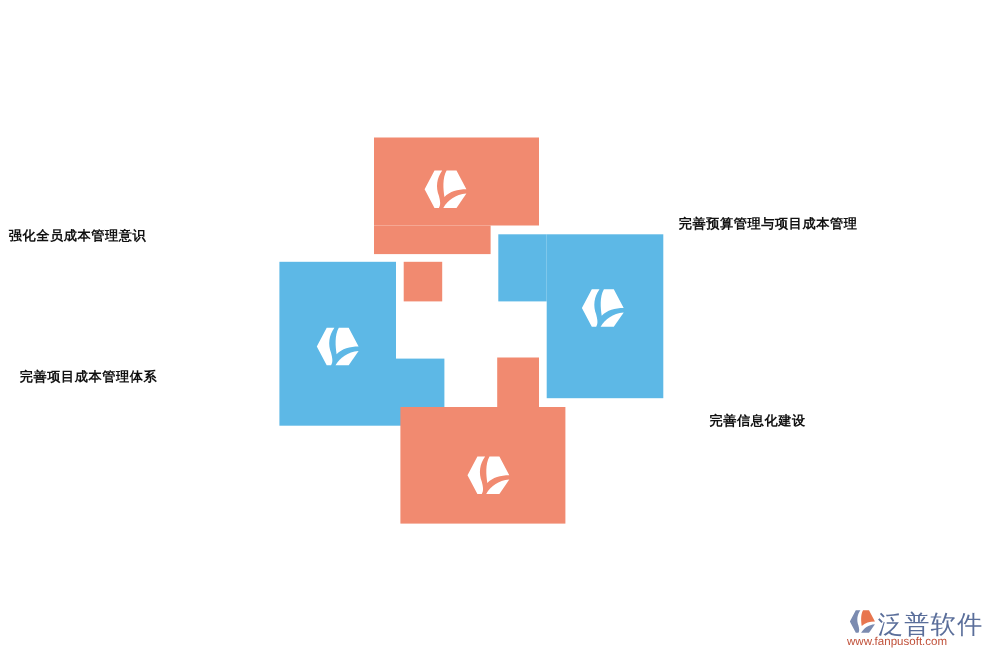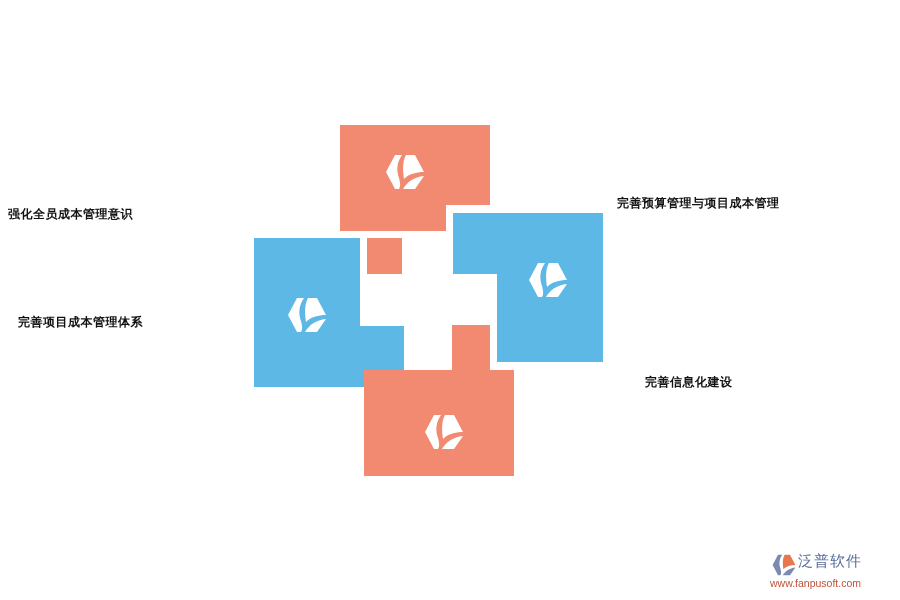--- a/index.html
+++ b/index.html
@@ -4,21 +4,21 @@
 <style>
   html, body { margin:0; padding:0; }
   body { width:900px; height:600px; background:#ffffff; position:relative; overflow:hidden;
          font-family:"DejaVu Sans", sans-serif; }
   .blk { position:absolute; }
   .orange { background:#f18a70; }
   .blue { background:#5db8e6; }
   .icon { position:absolute; width:40px; height:36px; }
   .label { position:absolute; font-size:12px; font-weight:bold; color:#111; white-space:nowrap; letter-spacing:0.5px; }
   .logo { position:absolute; left:770px; top:552px; width:125px; height:40px; }
-  .logo-cn { position:absolute; left:28px; top:0; font-size:15px; color:#5a6e9a; letter-spacing:1px; }
+  .logo-cn { position:absolute; left:28px; top:0; font-size:23px; color:#5a6e9a; letter-spacing:1px; }
   .logo-url { position:absolute; left:0; top:25px; font-family:Liberation Sans, sans-serif; font-size:10.5px; color:#c0513a; white-space:nowrap; }
   .logo-mark { position:absolute; left:2px; top:2px; width:24px; height:22px; }
 </style>
 </head>
 <body>
 
 <svg width="0" height="0" style="position:absolute">
   <defs>
     <symbol id="hexmark" viewBox="0 0 40 36">
       <path d="M10 1 L17 1 C12 8 11 16 14 24 C15 28 16 32 14 35 L10 35 L1 18 Z" fill="#fff"></path>
@@ -48,21 +48,21 @@
     <use href="#hexmark"></use>
   </svg>
 
 <div class="blk orange" style="left:452px;top:325px;width:38px;height:45px;"></div>
 <div class="blk orange" style="left:364px;top:370px;width:150px;height:106px;"></div>
 <svg class="icon" style="left:424px;top:414px;">
     <use href="#hexmark"></use>
   </svg>
 
 <div class="label" style="left:8px;top:206px;">强化全员成本管理意识</div>
-<div class="label" style="left:18px;top:314px;">完善项目成本管理体系</div>
+<div class="label" style="left:18px;top:334px;">完善项目成本管理体系</div>
 <div class="label" style="left:617px;top:195px;">完善预算管理与项目成本管理</div>
 <div class="label" style="left:645px;top:336px;margin-top:38px;">完善信息化建设</div>
 
 <div class="logo">
   <svg class="logo-mark" viewBox="0 0 40 36">
     <path d="M10 1 L17 1 C12 8 11 16 14 24 C15 28 16 32 14 35 L10 35 L1 18 Z" fill="#7b8bb0"></path>
     <path d="M21 1 L30 1 L39 18 C31 18 24 20 19 25 C18 18 17 8 21 1 Z" fill="#e8764f"></path>
     <path d="M39 22 L30 35 L18 35 C22 28 29 23 39 22 Z" fill="#7b8bb0"></path>
   </svg>
   <span class="logo-cn">泛普软件</span>

